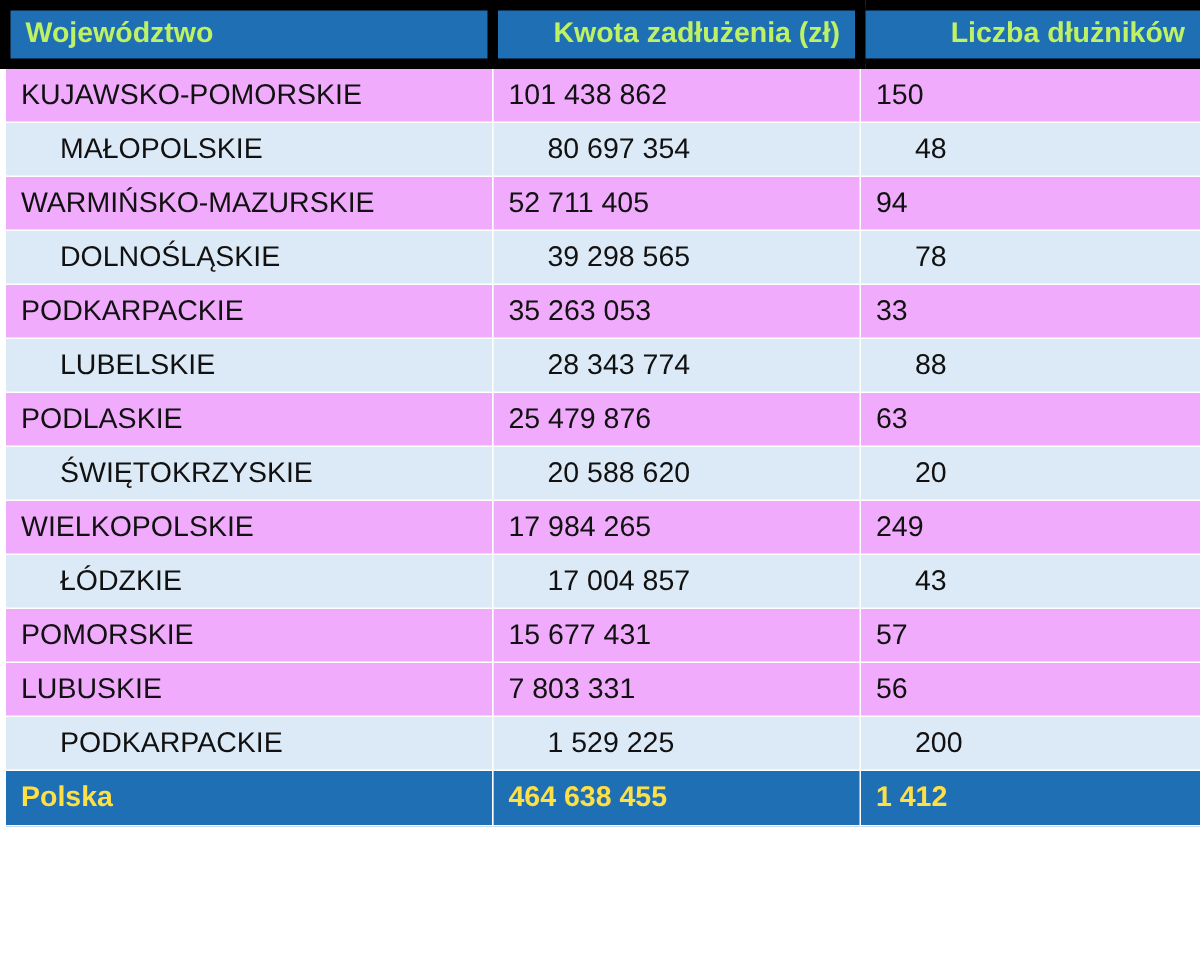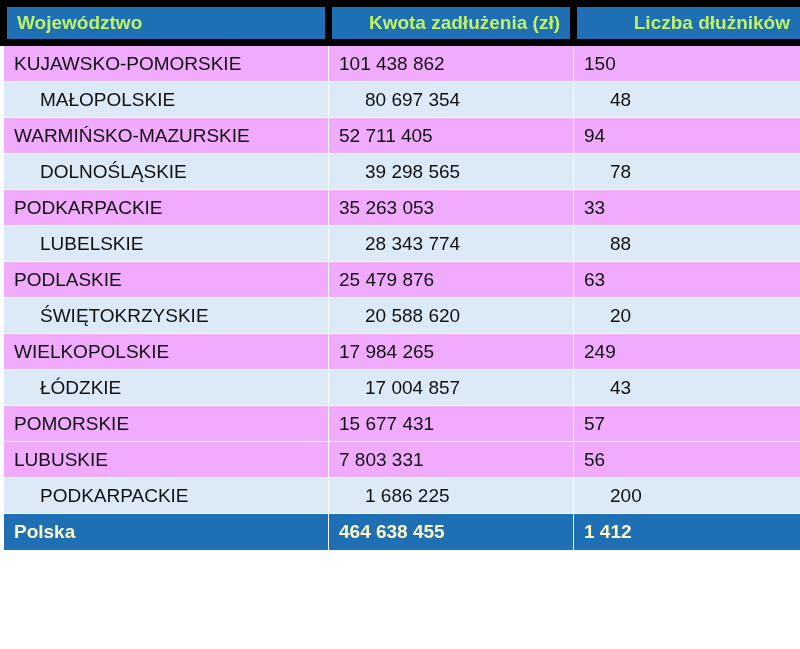--- a/index.html
+++ b/index.html
@@ -50,21 +50,21 @@
   #debt-table td.cell-region {
     text-align: left;
     white-space: nowrap;
   }
   #debt-table td.cell-amount,
   #debt-table td.cell-count {
     text-align: left;
   }
   #debt-table tr.total-row td {
     background: #1f6fb5;
-    color: #fef9c3;
+    color: #fde047;
     font-weight: bold;
     height: 36px;
   }
 </style>
 </head>
 <body>
 
 <table id="debt-table">
   <colgroup>
     <col class="col-region">
@@ -134,21 +134,21 @@
       <td class="cell-amount">15 677 431</td>
       <td class="cell-count">57</td>
     </tr>
     <tr>
       <td class="cell-region">LUBUSKIE</td>
       <td class="cell-amount">7 803 331</td>
       <td class="cell-count">56</td>
     </tr>
     <tr class="row-alt">
       <td class="cell-region">PODKARPACKIE</td>
-      <td class="cell-amount">1 686 225</td>
+      <td class="cell-amount">1 529 225</td>
       <td class="cell-count">200</td>
     </tr>
     <tr class="total-row">
       <td class="cell-region">Polska</td>
       <td class="cell-amount">464 638 455</td>
       <td class="cell-count">1 412</td>
     </tr>
   </tbody>
 </table>
 

